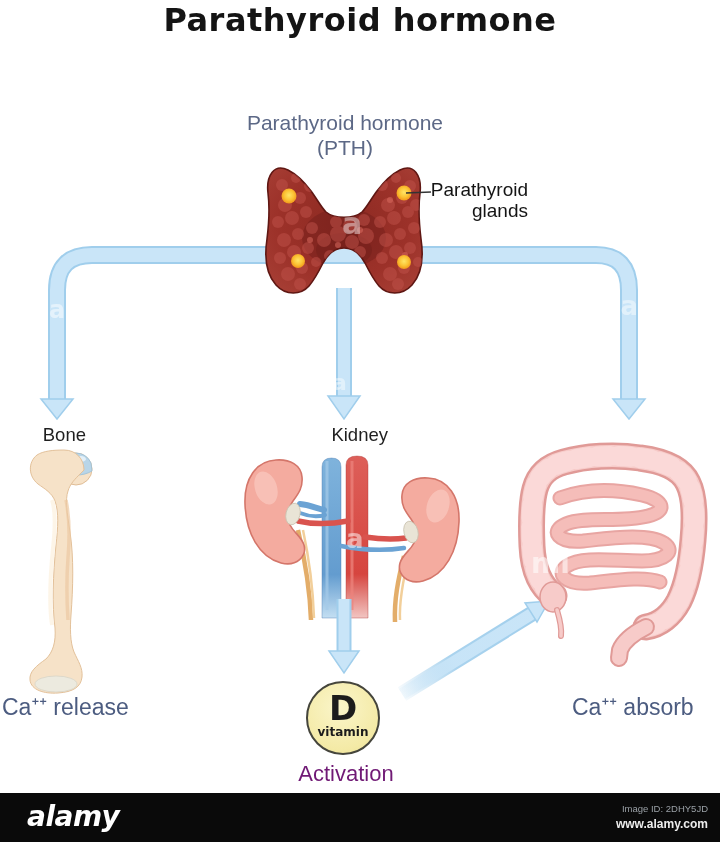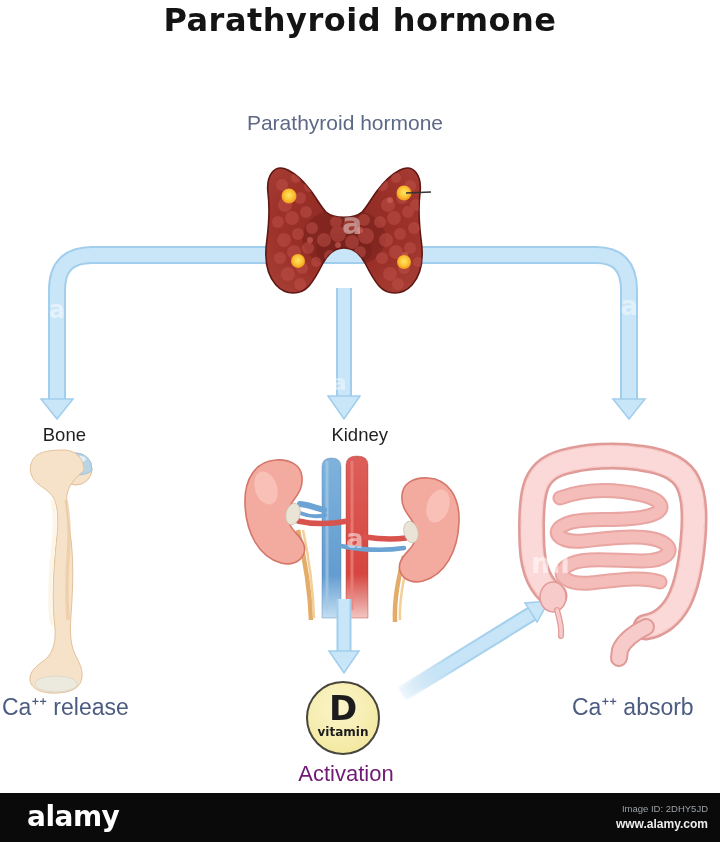--- a/index.html
+++ b/index.html
@@ -20,21 +20,21 @@
         background:radial-gradient(circle at 45% 35%, #faf5ca 0%, #f4eaa6 70%, #eadf93 100%);
         border:2px solid #45453c;box-sizing:border-box;text-align:center;}
   #vitd .big-d{font-family:"DejaVu Sans",sans-serif;font-weight:700;font-size:34px;
                color:#1c1c1c;line-height:1;margin-top:8px;}
   #vitd .small-v{font-family:"DejaVu Sans",sans-serif;font-weight:700;font-size:12px;
                  color:#1c1c1c;line-height:1;margin-top:1px;}
   .wm{pointer-events:none;font-family:"DejaVu Sans",sans-serif;font-weight:700;}
   #footer{left:0;top:793px;width:720px;height:49px;background:#0a0a0a;}
   #footer .logo{position:absolute;left:27px;top:7px;color:#ffffff;
                 font-family:"DejaVu Sans",sans-serif;font-weight:700;font-size:28px;
-                letter-spacing:-.5px;}
+                letter-spacing:-.5px;font-style:italic;}
   #footer .idblock{position:absolute;right:12px;top:9px;text-align:right;line-height:1.45;}
   #footer .idline{font-size:9.5px;color:#9aa0a6;}
   #footer .urlline{font-size:12px;font-weight:700;color:#ededed;}
   svg{display:block;}
 </style>
 </head>
 <body>
 
 <div id="stage">
 
@@ -218,22 +218,27 @@
       <ellipse cx="553" cy="597" rx="13" ry="15" fill="#f7cbc9" stroke="#e09a97" stroke-width="1.5"></ellipse>
       <path d="M 557,610 C 560,620 562,628 561,636" fill="none" stroke="#e09a97" stroke-width="6"></path>
       <path d="M 557,610 C 560,620 562,628 561,636" fill="none" stroke="#f7cbc9" stroke-width="3.5"></path>
     </g>
   </svg>
 
   <div id="title" class="abs">Parathyroid hormone</div>
 
   <div class="abs pth-label">
     <div>Parathyroid hormone</div>
-  </div>
-
+    <div>(PTH)</div>
+  </div>
+
+  <div class="abs gland-label">
+    <div>Parathyroid</div>
+    <div>glands</div>
+  </div>
 
   <div class="abs organ-label" style="left:0;top:424px;width:86px;">Bone</div>
   <div class="abs organ-label" style="left:300px;top:424px;width:88px;">Kidney</div>
 
   <div class="abs effect-label" style="left:2px;top:690px;">Ca⁺⁺ release</div>
   <div class="abs effect-label" style="left:572px;top:690px;">Ca⁺⁺ absorb</div>
 
   <div id="vitd" class="abs">
     <div class="big-d">D</div>
     <div class="small-v">vitamin</div>

